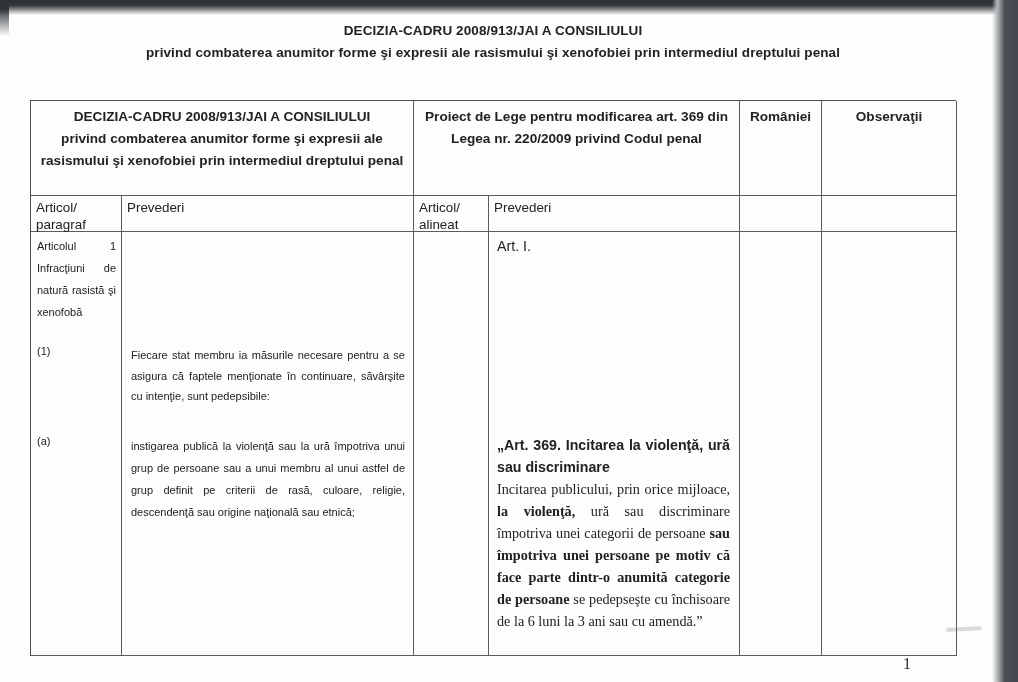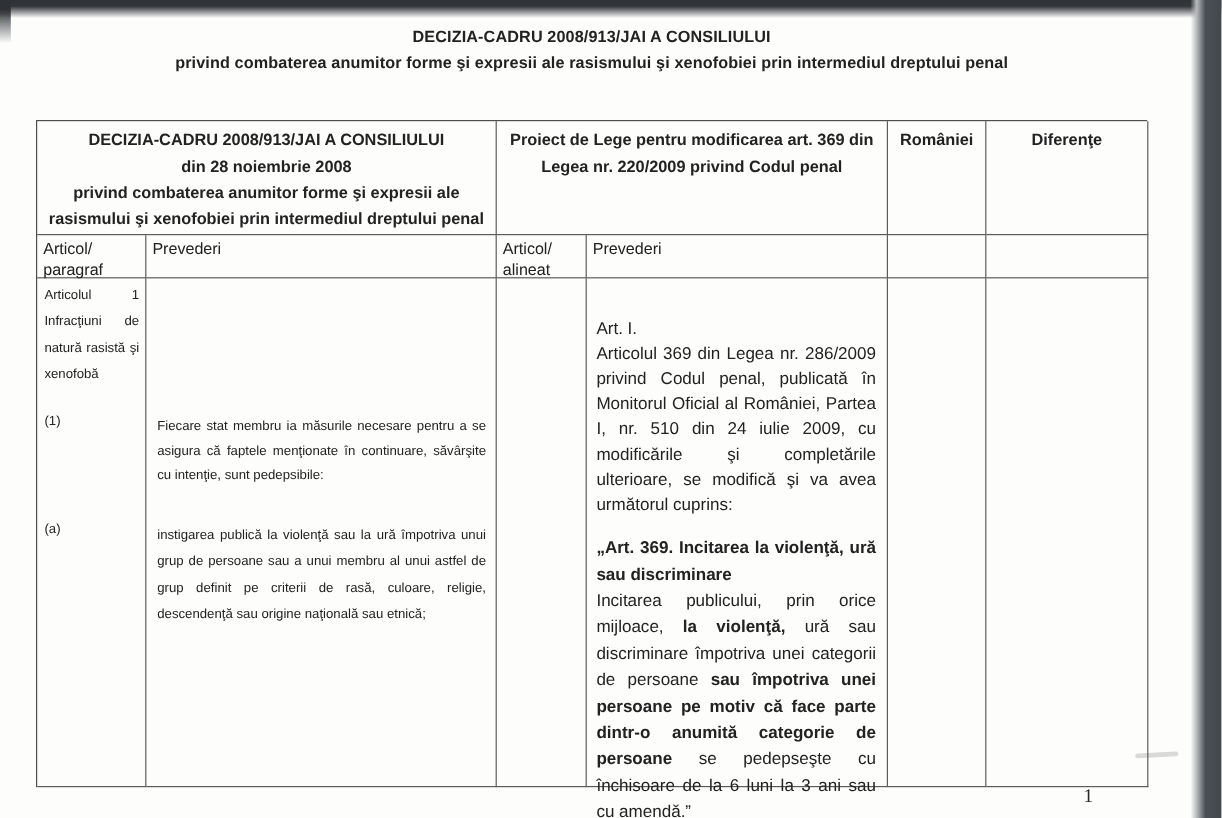--- a/index.html
+++ b/index.html
@@ -42,24 +42,24 @@
   .shcell { padding:3px 5px; line-height:17px; white-space:pre-line; font-size:13.4px; }
 
   .abs { position:absolute; left:6px; right:5px; }
   .just { text-align:justify; }
   .eu-article   { top:3px;   line-height:22px; }
   .eu-p1-label  { top:113px; }
   .eu-pa-label  { top:203px; }
   .eu-p1 { top:113px; left:9px; right:8px; line-height:20.5px; }
   .eu-pa { top:203px; left:9px; right:8px; line-height:22px; }
   .ro-col { font-size:14.2px; }
-  .ro-intro   { top:4px;   left:8px; right:9px; line-height:21px;margin-top:28px; }
+  .ro-intro   { top:4px;   left:8px; right:9px; line-height:21px; }
   .ro-block   { top:202px; left:8px; right:9px; line-height:22px; }
-  .ro-heading { font-weight:bold; text-align:justify;margin-top:12px; }
-  .ro-par     { text-align:justify; }
+  .ro-heading { font-weight:bold; text-align:justify; }
+  .ro-par     { text-align:justify;font-family:Liberation Serif, serif; }
 
   .page-number { position:absolute; left:903px; top:655px;
                  font-family:"Liberation Serif", serif; font-size:16px; color:#2a2a2a; }
 </style>
 </head>
 <body>
 
 <div class="scan-top"></div>
 <div class="scan-left"></div>
 <div class="scan-right"></div>
@@ -68,34 +68,33 @@
 <div class="doc-title">
   <span class="t1">DECIZIA-CADRU 2008/913/JAI A CONSILIULUI</span>
   <span class="t2">privind combaterea anumitor forme şi expresii ale rasismului şi xenofobiei prin intermediul dreptului penal</span>
 </div>
 
 <div class="cmp-table">
 
   <div class="cell hcell span2">
     <div class="lines">
       <span>DECIZIA-CADRU 2008/913/JAI A CONSILIULUI</span>
-      <span>din 28 noiembrie 2008</span>
       <span>privind combaterea anumitor forme şi expresii ale rasismului şi xenofobiei prin intermediul dreptului penal</span>
     </div>
   </div>
   <div class="cell hcell span2">
     <div class="lines">
       <span>Proiect de Lege pentru modificarea art. 369 din Legea nr. 220/2009 privind Codul penal</span>
     </div>
   </div>
   <div class="cell hcell">
     <span>României</span>
   </div>
   <div class="cell hcell">
-    <span>Diferenţe</span>
+    <span>Observaţii</span>
   </div>
 
   <div class="cell shcell">Articol/
 paragraf</div>
   <div class="cell shcell">Prevederi</div>
   <div class="cell shcell">Articol/
 alineat</div>
   <div class="cell shcell">Prevederi</div>
   <div class="cell shcell"></div>
   <div class="cell shcell"></div>
@@ -109,21 +108,20 @@
   <div class="cell">
     <div class="abs just eu-p1">Fiecare stat membru ia măsurile necesare pentru a se asigura că faptele menţionate în continuare, săvârşite cu intenţie, sunt pedepsibile:</div>
     <div class="abs just eu-pa">instigarea publică la violenţă sau la ură împotriva unui grup de persoane sau a unui membru al unui astfel de grup definit pe criterii de rasă, culoare, religie, descendenţă sau origine naţională sau etnică;</div>
   </div>
 
   <div class="cell"></div>
 
   <div class="cell ro-col">
     <div class="abs just ro-intro">
       <span>Art. I.</span><br>
-      <span>Articolul 369 din Legea nr. 286/2009 privind Codul penal, publicată în Monitorul Oficial al României, Partea I, nr. 510 din 24 iulie 2009, cu modificările şi completările ulterioare, se modifică şi va avea următorul cuprins:</span>
     </div>
     <div class="abs ro-block">
       <div class="ro-heading">„Art. 369.  Incitarea la violenţă, ură sau discriminare</div>
       <div class="ro-par"><span>Incitarea publicului, prin orice mijloace, </span><span style="font-weight: bold;">la violenţă, </span><span>ură sau discriminare împotriva unei categorii de persoane </span><span style="font-weight: bold;">sau împotriva unei persoane pe motiv că face parte dintr-o anumită categorie de persoane </span><span>se pedepseşte cu închisoare de la 6 luni la 3 ani sau cu amendă.”</span></div>
     </div>
   </div>
 
   <div class="cell"></div>
   <div class="cell"></div>
 </div>

